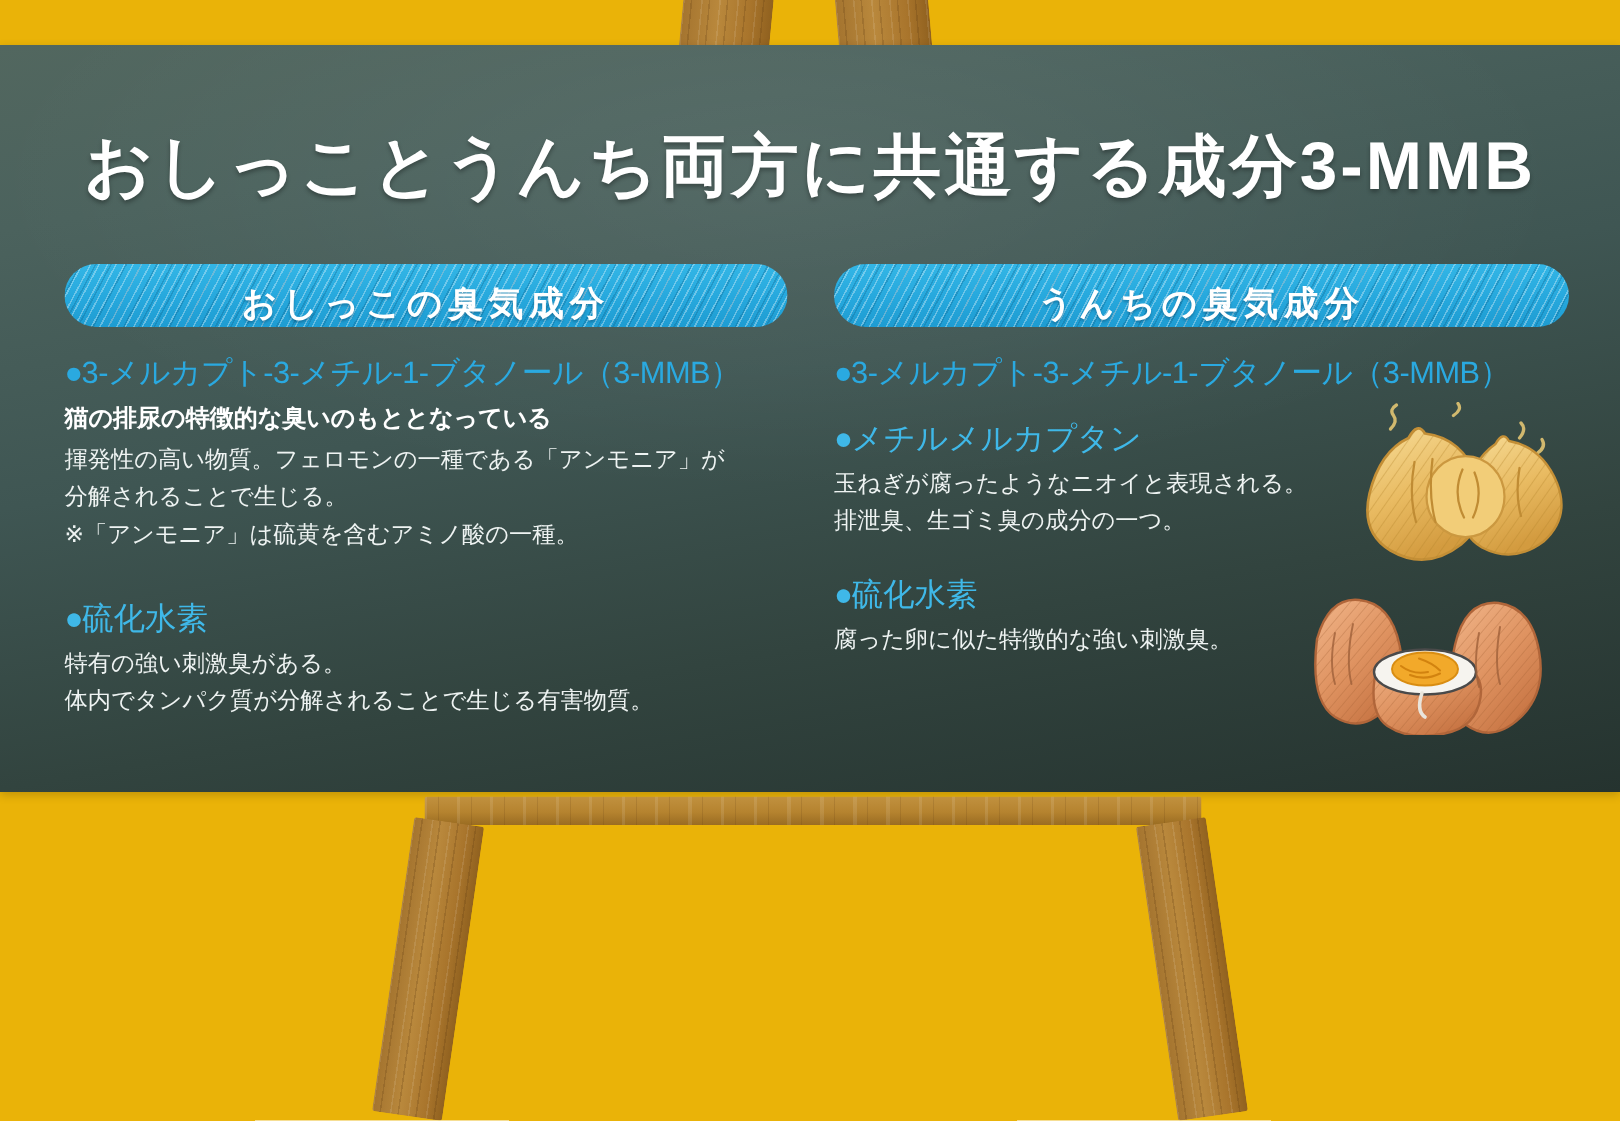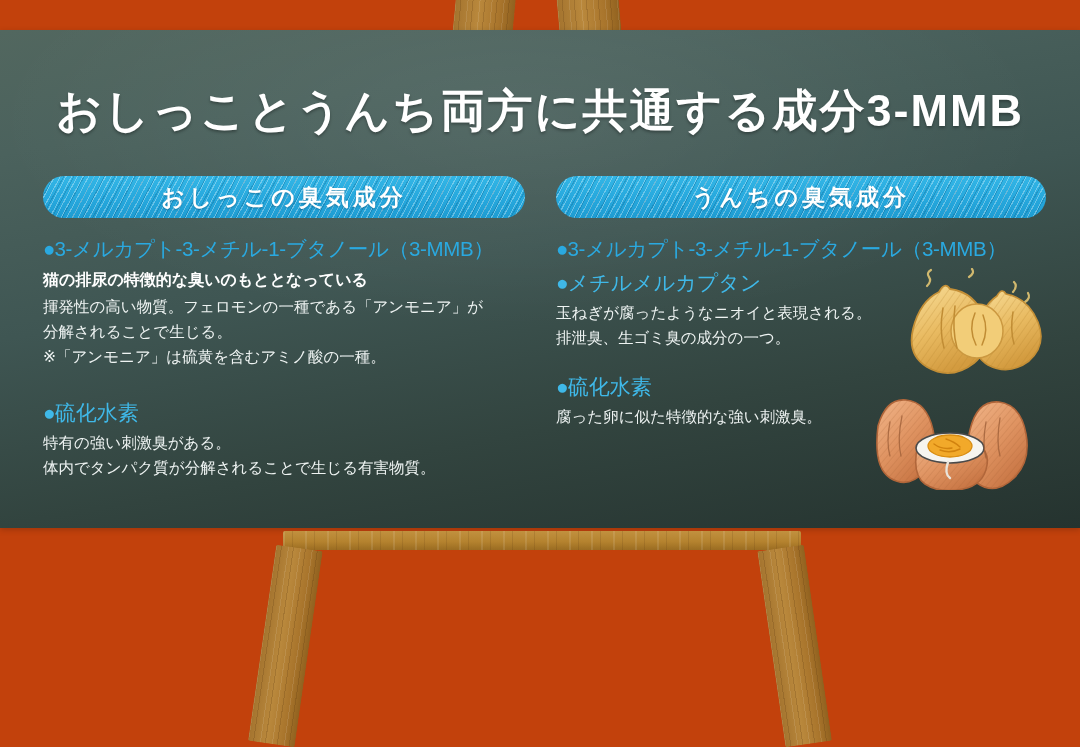--- a/index.html
+++ b/index.html
@@ -6,21 +6,21 @@
   html, body {
     margin: 0;
     padding: 0;
     background: #ffffff;
   }
   #stage {
     position: relative;
     width: 1080px;
     height: 747px;
     overflow: hidden;
-    background: #c2410c;
+    background: #eab308;
     font-family: "Liberation Sans", "DejaVu Sans", sans-serif;
   }
 
   
   .wood {
     position: absolute;
     background:
       repeating-linear-gradient(90deg,
         rgba(255,255,255,0.10) 0px,
         rgba(255,255,255,0.10) 1px,
@@ -125,21 +125,21 @@
         rgba(255,255,255,0.32) 1px,
         rgba(255,255,255,0.00) 1px,
         rgba(255,255,255,0.00) 5px),
       repeating-linear-gradient(118deg,
         rgba(10,90,130,0.28) 0px,
         rgba(10,90,130,0.28) 1px,
         rgba(0,0,0,0.00) 1px,
         rgba(0,0,0,0.00) 9px),
       linear-gradient(180deg, #33b6e6 0%, #26a8dd 55%, #1e9cd2 100%);
     display: flex;
-    align-items: center;
+    align-items: flex-end;
     justify-content: center;
     overflow: hidden;
   }
   .banner-label {
     color: #ffffff;
     font-size: 23px;
     font-weight: bold;
     letter-spacing: 4px;
     text-shadow: 0 1px 2px rgba(0,40,70,0.35);
     position: relative;
@@ -179,21 +179,21 @@
     line-height: 1.62;
     letter-spacing: 0px;
     margin-top: 4px;
   }
   .entry-body div { white-space: nowrap; }
 
   
   #urine-mmb   { margin-top: 18px; }
   #urine-ammonia { margin-top: 30px; }
   #feces-mmb   { margin-top: 18px; }
-  #feces-mm    { margin-top: 8px; }
+  #feces-mm    { margin-top: 18px; }
   #feces-h2s   { margin-top: 24px; }
 
   
   .illus { position: absolute; }
 
   #onion-illus { left: 905px; top: 238px; width: 140px; height: 108px; }
   #egg-illus   { left: 862px; top: 362px; width: 172px; height: 98px; }
 </style>
 </head>
 <body>

